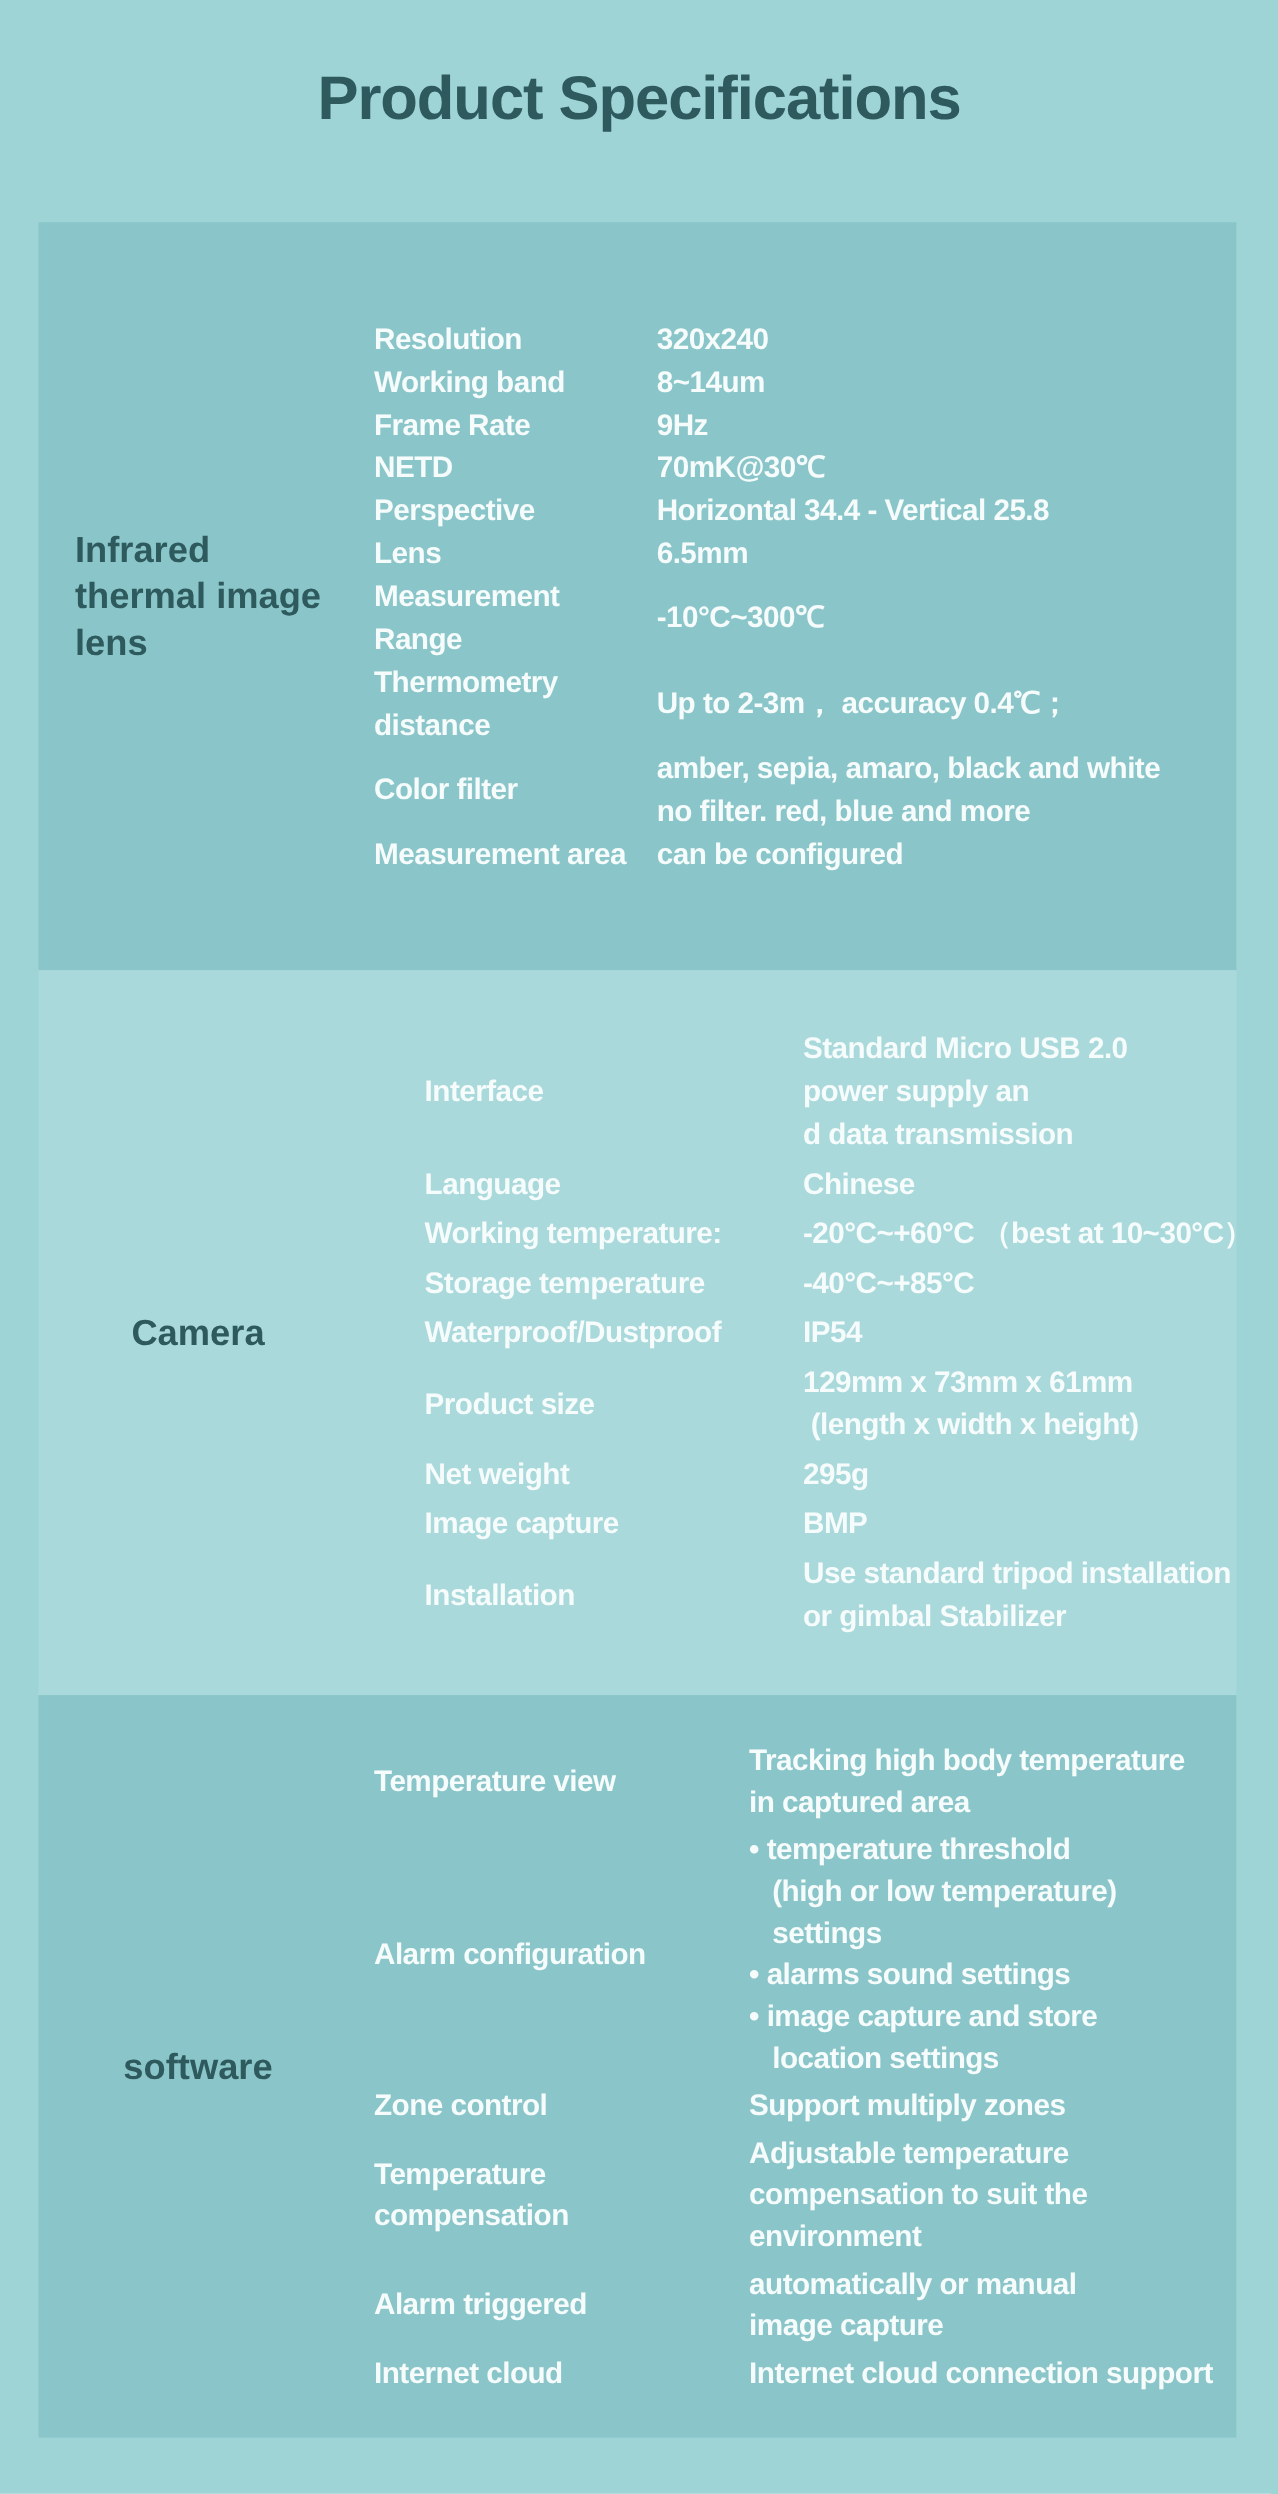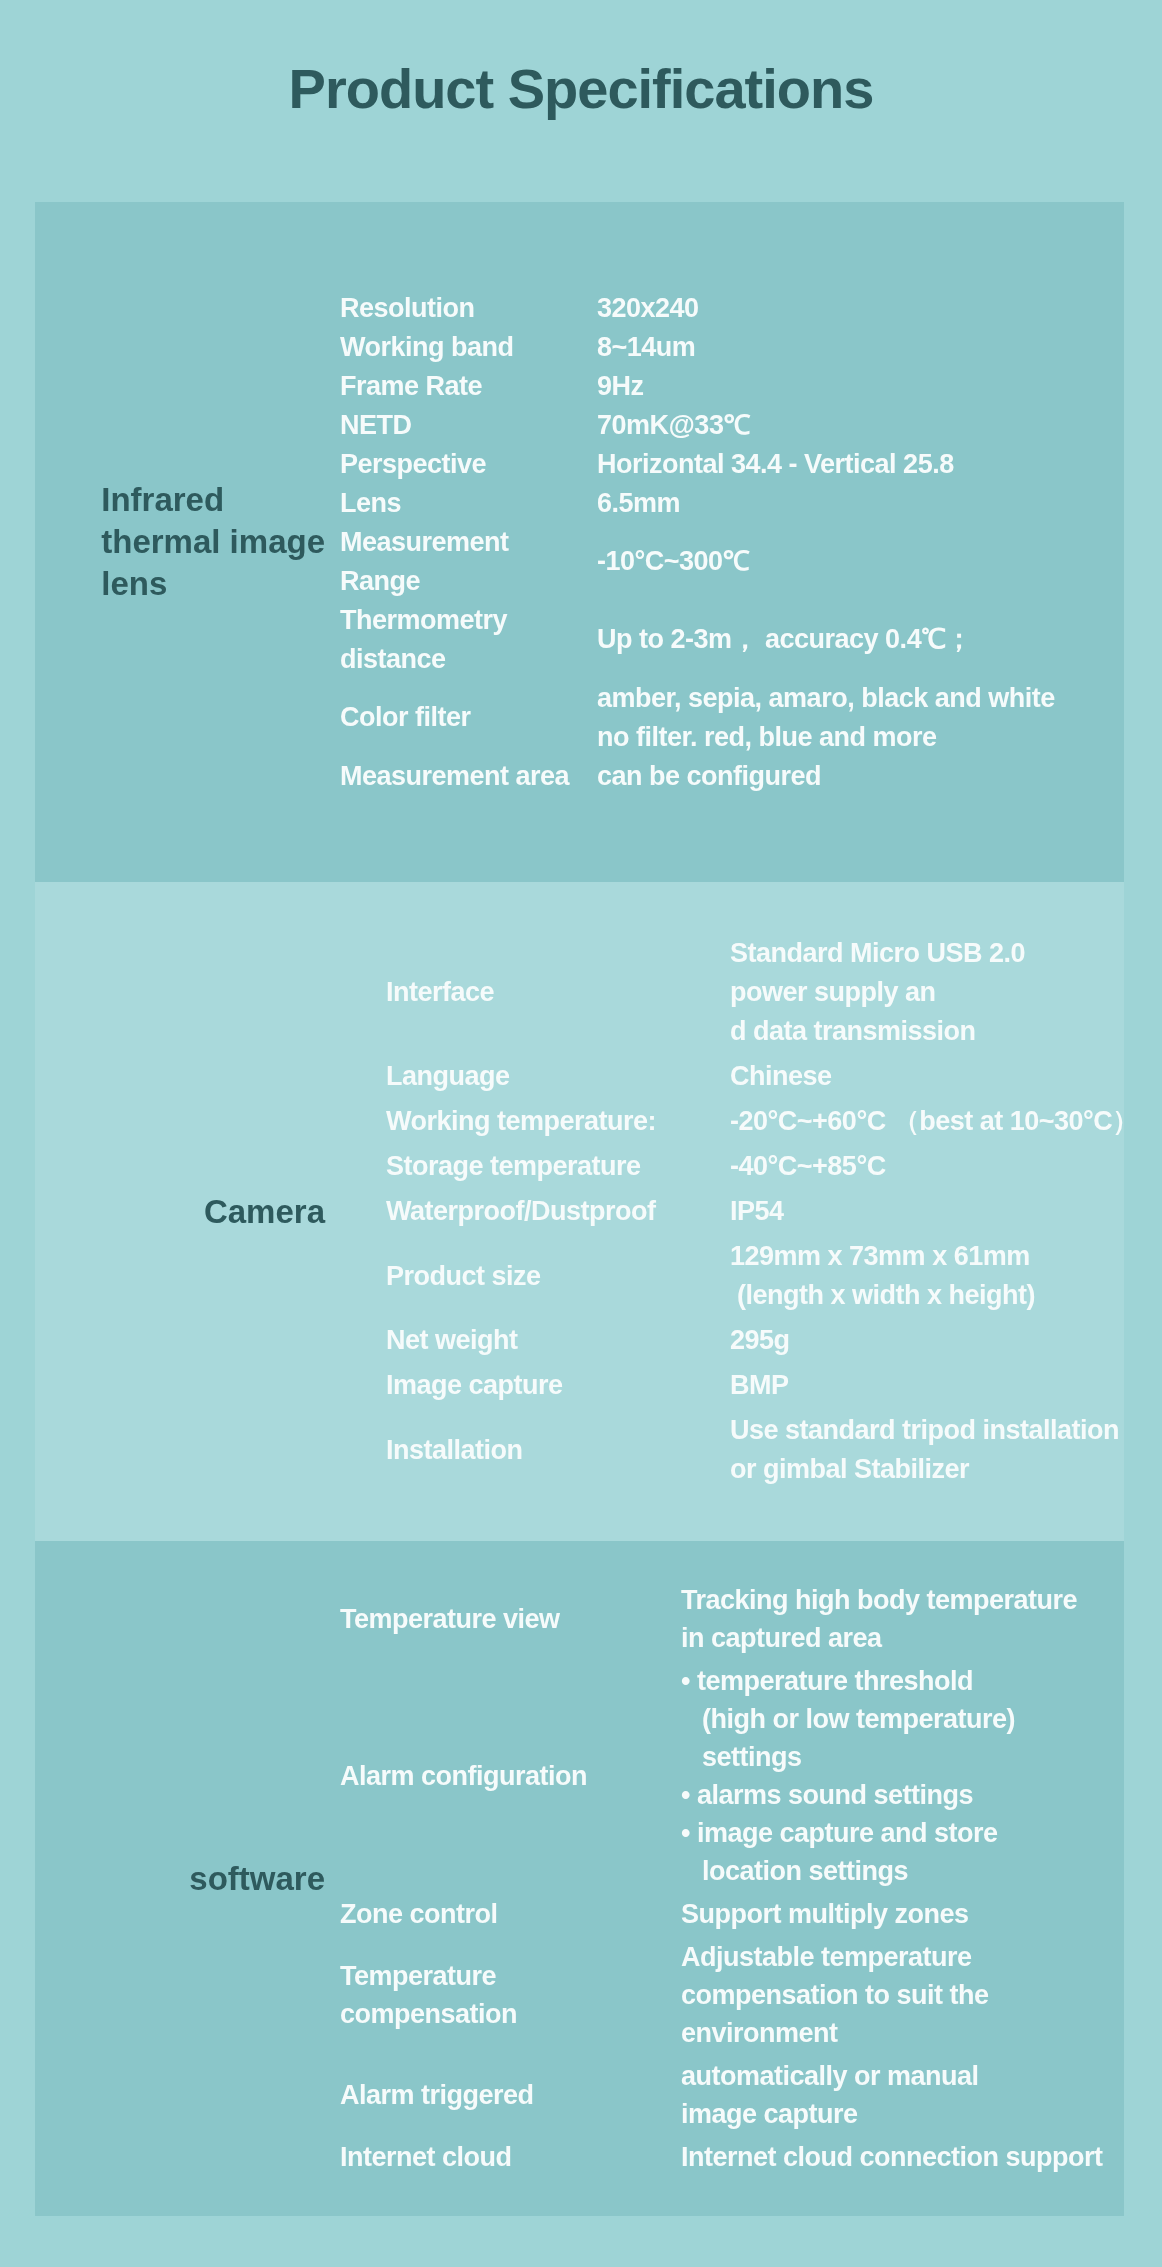--- a/index.html
+++ b/index.html
@@ -36,21 +36,21 @@
   }
   .band-dark  { background: var(--band-dark, #8ac6c9); }
   .band-light { background: var(--band-light, #a9d9db); }
   .band-1 { height: 680px; }
   .band-2 { height: 659px; }
   .band-3 { height: 675px; }
   .side {
     flex: 0 0 290px;
     display: flex;
     align-items: center;
-    justify-content: flex-end;
+    justify-content: center;
   }
   .side-text {
     color: var(--heading-text, #2e5a5d);
     font-size: 33px;
     line-height: 42px;
     white-space: pre;
   }
   .rows {
     flex: 1 1 auto;
     display: flex;
@@ -101,21 +101,21 @@
         <div class="row">
           <div class="cell cell-label">Working band</div>
           <div class="cell cell-value">8~14um</div>
         </div>
         <div class="row">
           <div class="cell cell-label">Frame Rate</div>
           <div class="cell cell-value">9Hz</div>
         </div>
         <div class="row">
           <div class="cell cell-label">NETD</div>
-          <div class="cell cell-value">70mK@33℃</div>
+          <div class="cell cell-value">70mK@30℃</div>
         </div>
         <div class="row">
           <div class="cell cell-label">Perspective</div>
           <div class="cell cell-value">Horizontal 34.4 - Vertical 25.8</div>
         </div>
         <div class="row">
           <div class="cell cell-label">Lens</div>
           <div class="cell cell-value">6.5mm</div>
         </div>
         <div class="row">

